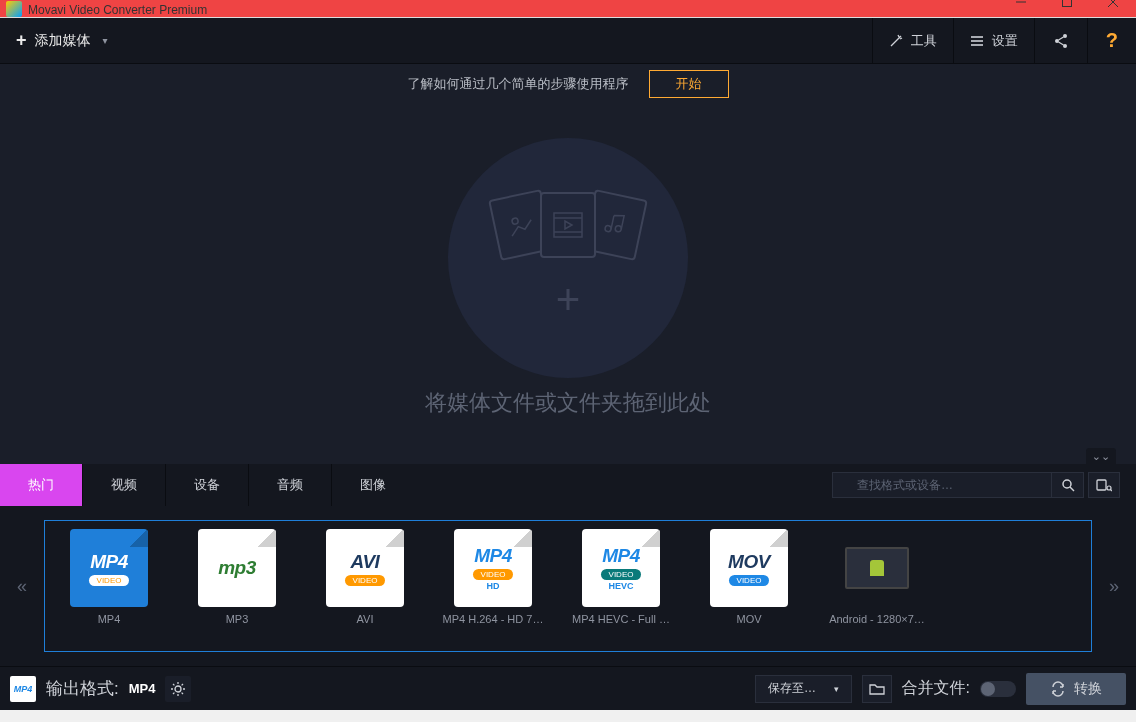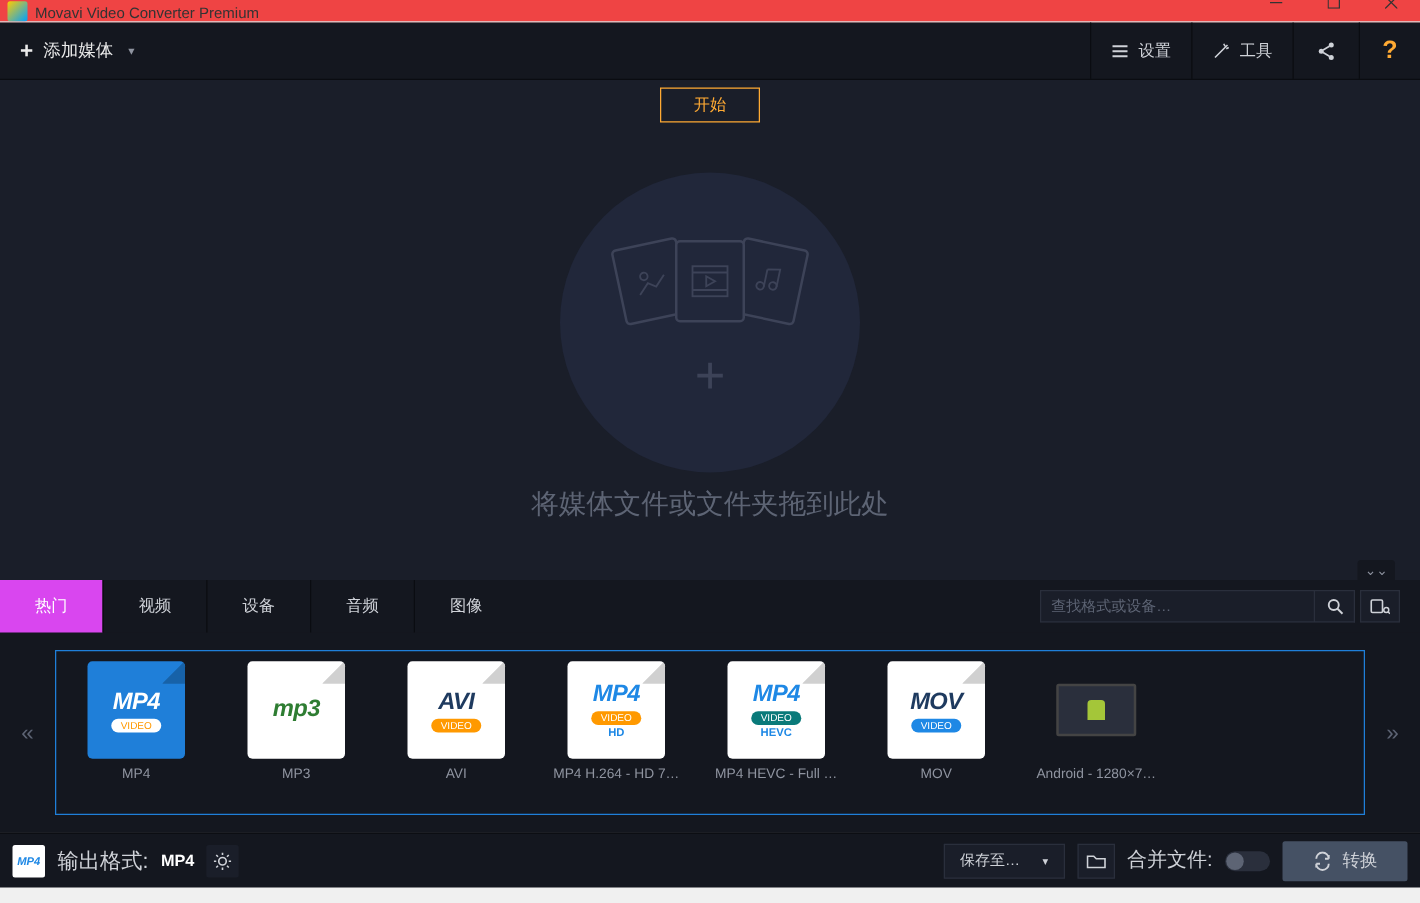--- a/index.html
+++ b/index.html
@@ -44,21 +44,21 @@
 
 
 .format-panel { background: #14171f; }
 .tabs-row { height: 42px; display: flex; align-items: stretch; }
 .tabs { display: flex; }
 .tab { padding: 0 28px; display: flex; align-items: center; color: #cfd2d8; font-size: 13px; cursor: pointer; }
 .tab.active { background: #d946ef; color: #fff; }
 .tab-divider { width: 1px; background: #0a0c11; }
 .tabs-spacer { flex: 1; }
 .search-box { display: flex; align-items: center; margin-right: 6px; }
-.search-input { width: 220px; height: 26px; background: #1a1e29; border: 1px solid #2a2f3c; color: #cfd2d8; padding: 0 8px; font-size: 12px; outline: none; }
+.search-input { width: 220px; height: 26px; background: #1a1e29; border: 1px solid #2a2f3c; color: #cfd2d8; padding: 0 24px; font-size: 12px; outline: none; }
 .search-input::placeholder { color: #5d6474; }
 .search-btn { width: 32px; height: 26px; background: #1a1e29; border: 1px solid #2a2f3c; border-left: none; color: #cfd2d8; display: flex; align-items: center; justify-content: center; cursor: pointer; }
 .detect-btn { width: 32px; height: 26px; background: #1a1e29; border: 1px solid #2a2f3c; color: #cfd2d8; display: flex; align-items: center; justify-content: center; cursor: pointer; margin-left: 4px; margin-right: 10px; }
 
 
 .presets-container { display: flex; align-items: center; height: 160px; background: #14171f; }
 .nav-arrow { width: 44px; height: 100%; display: flex; align-items: center; justify-content: center; color: #5d6474; cursor: pointer; font-size: 18px; }
 .presets-frame { flex: 1; height: 132px; border: 1px solid #1f7fd9; display: flex; gap: 0; padding: 8px 0 4px; overflow: hidden; }
 .preset { width: 128px; display: flex; flex-direction: column; align-items: center; gap: 6px; cursor: pointer; flex-shrink: 0; }
 .preset-tile { width: 78px; height: 78px; background: #fff; border-radius: 4px; display: flex; flex-direction: column; align-items: center; justify-content: center; position: relative; }
@@ -127,47 +127,48 @@
 
 <div class="toolbar">
   <div class="add-media-btn">
     <span class="plus-ico">+</span>
     <span>添加媒体</span>
     <span style="font-size:10px;color:#8f94a0;margin-left:4px">▾</span>
   </div>
   <div class="toolbar-spacer"></div>
   <div class="toolbar-btn">
     <svg width="14" height="14">
+        <path d="M2 12 L10 4 M10 4 L12 2 M9 1 L10 3 M13 4 L11 5" stroke="currentColor" stroke-width="1.3" fill="none"></path>
+      </svg>
+    <span>工具</span>
+  </div>
+  <div class="toolbar-btn">
+    <svg width="14" height="14">
         <line x1="1" y1="3" x2="13" y2="3" stroke="currentColor" stroke-width="1.6"></line>
         <line x1="1" y1="7" x2="13" y2="7" stroke="currentColor" stroke-width="1.6"></line>
         <line x1="1" y1="11" x2="13" y2="11" stroke="currentColor" stroke-width="1.6"></line>
       </svg>
     <span>设置</span>
-  </div>
-  <div class="toolbar-btn">
-    <svg width="14" height="14">
-        <path d="M2 12 L10 4 M10 4 L12 2 M9 1 L10 3 M13 4 L11 5" stroke="currentColor" stroke-width="1.3" fill="none"></path>
-      </svg>
-    <span>工具</span>
   </div>
   <div class="toolbar-btn icon-only">
     <svg width="16" height="16">
         <circle cx="12" cy="3" r="2" fill="currentColor"></circle>
         <circle cx="4" cy="8" r="2" fill="currentColor"></circle>
         <circle cx="12" cy="13" r="2" fill="currentColor"></circle>
         <line x1="5.5" y1="7" x2="10.5" y2="4" stroke="currentColor" stroke-width="1.3"></line>
         <line x1="5.5" y1="9" x2="10.5" y2="12" stroke="currentColor" stroke-width="1.3"></line>
       </svg>
   </div>
   <div class="toolbar-btn icon-only help">
     <span>?</span>
   </div>
 </div>
 
 <div class="banner">
+  <div class="banner-text">了解如何通过几个简单的步骤使用程序</div>
   <div class="banner-btn">开始</div>
 </div>
 
 <div class="drop-area">
   <div class="drop-circle">
     <div class="drop-icons">
       <div class="card left">
         <svg class="card-inner" width="30" height="30">
             <circle cx="10" cy="10" r="3" fill="none" stroke="currentColor" stroke-width="1.5"></circle>
             <polyline points="4,24 12,16 18,20 26,12" fill="none" stroke="currentColor" stroke-width="1.5"></polyline>

